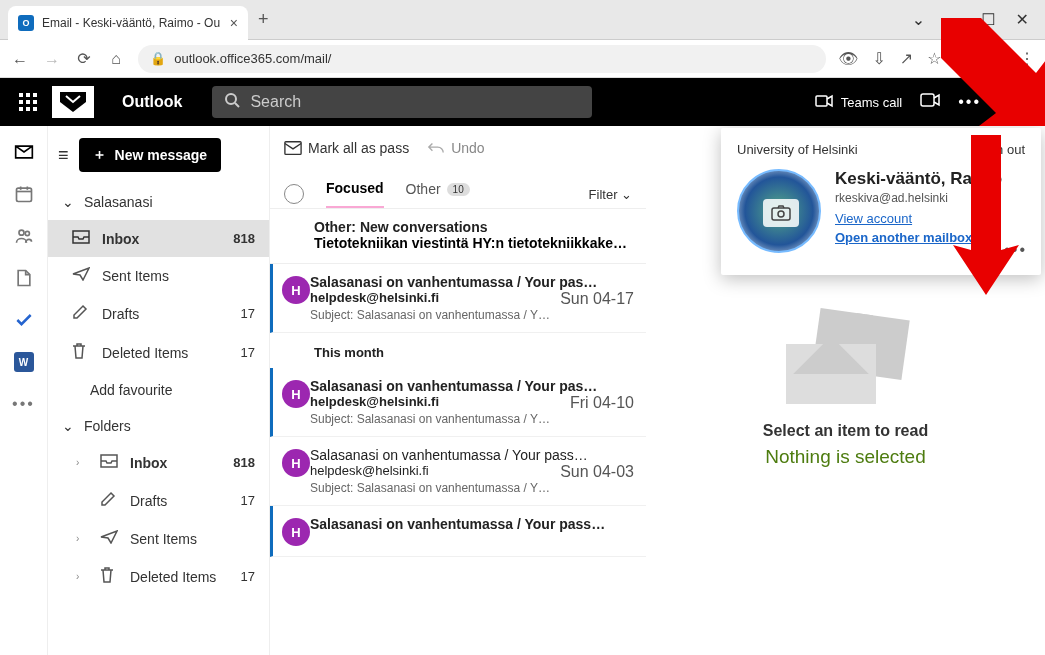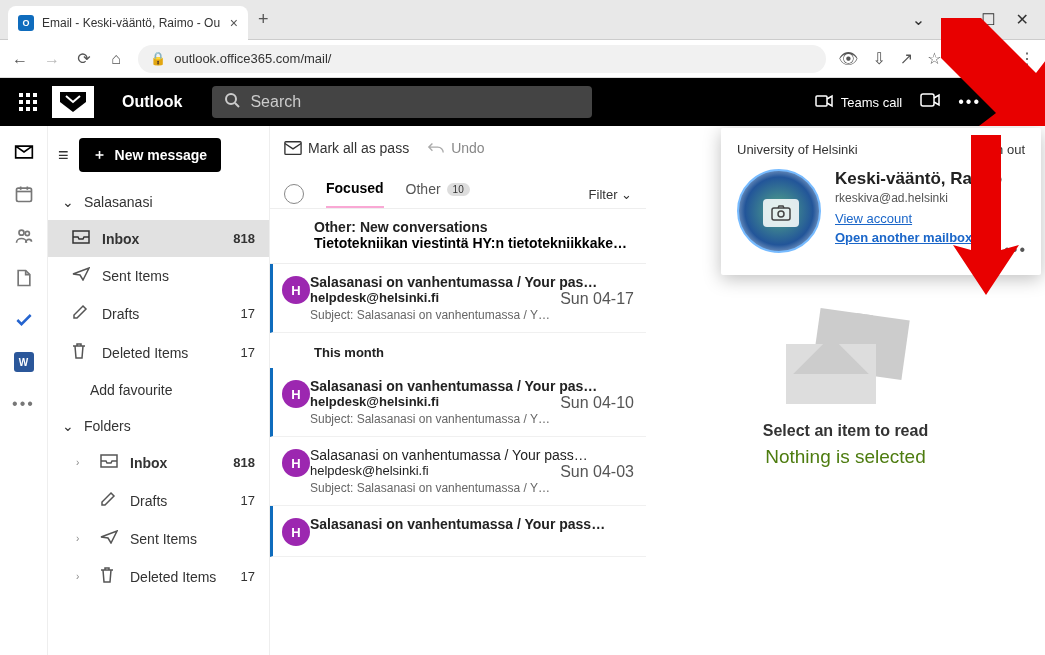--- a/index.html
+++ b/index.html
@@ -393,21 +393,21 @@
       </div>
 
       <div class="group-header">This month</div>
 
       <div class="msg-item unread">
         <div class="msg-avatar">H</div>
         <div class="msg-body">
           <div class="msg-line1">Salasanasi on vanhentumassa / Your pas…</div>
           <div class="msg-line2">
               <span class="msg-from">helpdesk@helsinki.fi</span>
-              <span class="msg-date">Sun 04-10</span>
+              <span class="msg-date">Fri 04-10</span>
             </div>
           <div class="msg-line3">Subject: Salasanasi on vanhentumassa / Y…</div>
         </div>
       </div>
 
       <div class="msg-item">
         <div class="msg-avatar">H</div>
         <div class="msg-body">
           <div class="msg-line1">Salasanasi on vanhentumassa / Your pass…</div>
           <div class="msg-line2">

